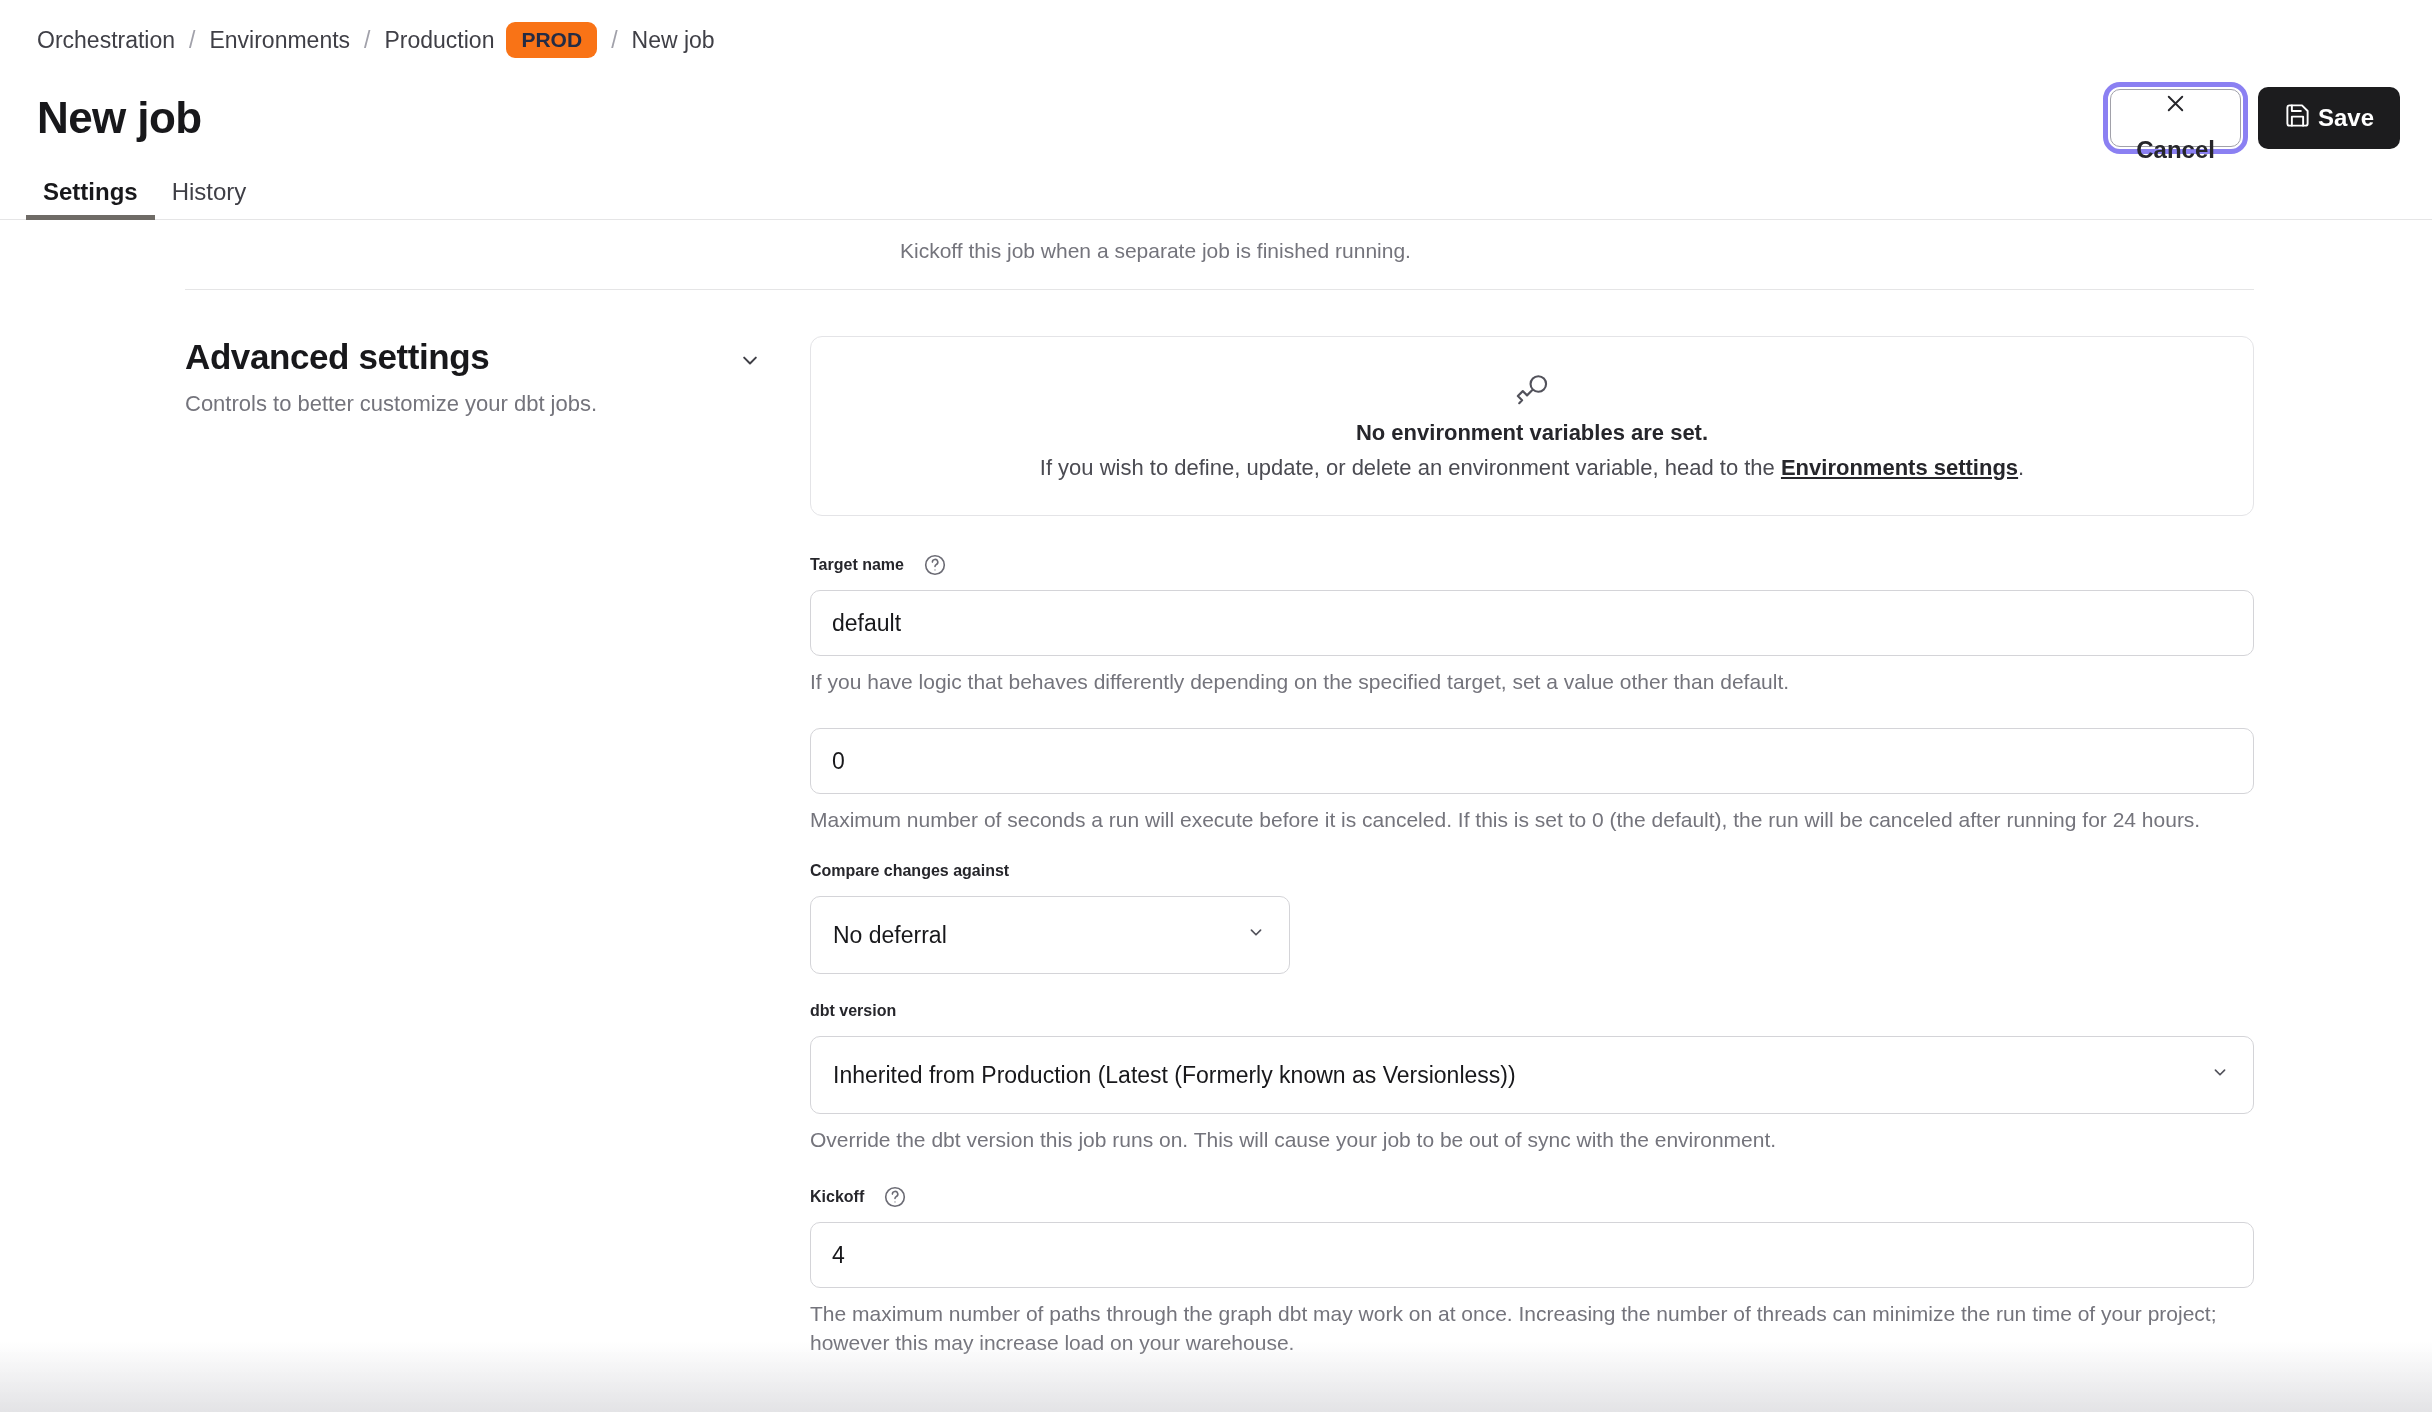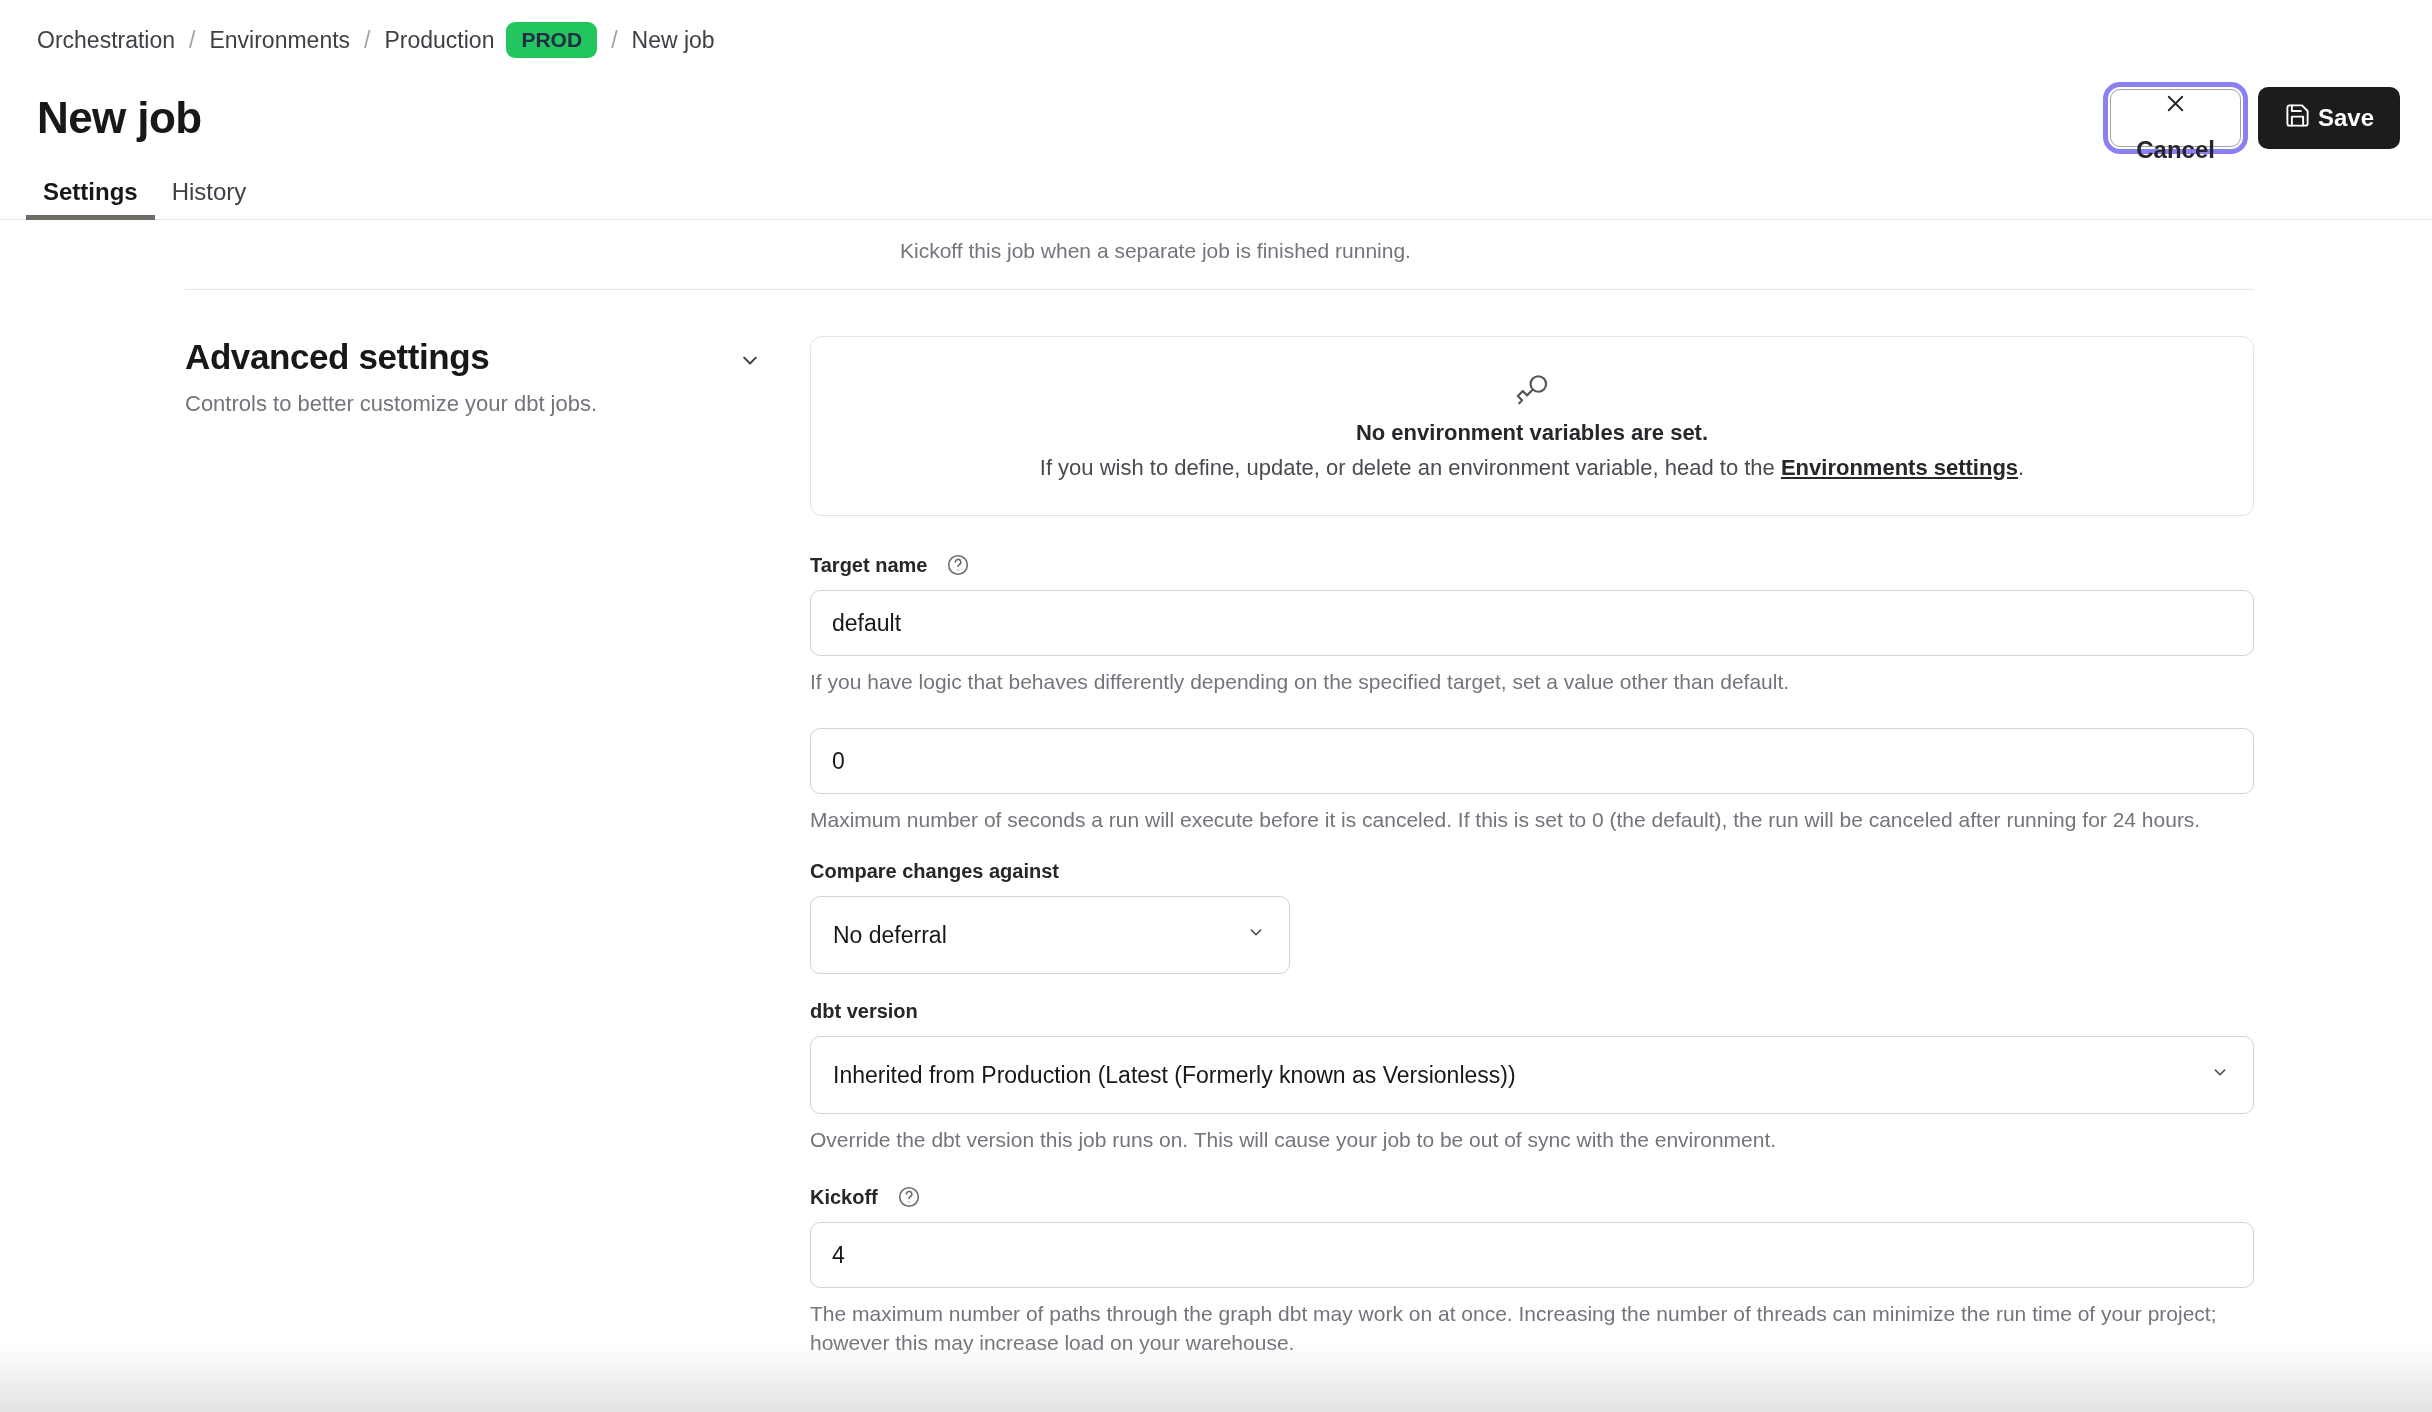--- a/index.html
+++ b/index.html
@@ -17,21 +17,21 @@
   .topbar { padding-top: 22px; }
 
   .breadcrumb {
     display: flex; align-items: center; gap: 14px;
     padding-left: 37px;
     font-size: 23px; color: #3f3f46;
   }
   .crumb { color: #3f3f46; text-decoration: none; cursor: pointer; }
   .crumb-sep { color: #a1a1aa; }
   .env-badge {
-    background: #22c55e; color: #232c45;
+    background: #f97316; color: #232c45;
     font-weight: 700; font-size: 21px;
     padding: 6px 15px; border-radius: 9px;
     margin-left: -2px;
   }
 
   .title-row {
     display: flex; align-items: center; justify-content: space-between;
     padding: 24px 32px 0 37px;
   }
   .page-title {
@@ -101,21 +101,21 @@
   .env-box {
     height: 180px; border: 1px solid #e4e4e7; border-radius: 12px;
     display: flex; flex-direction: column; align-items: center; justify-content: center;
   }
   .env-title { margin-top: 10px; font-size: 22px; font-weight: 600; color: #26262b; }
   .env-text { margin-top: 9px; font-size: 22px; color: #4b4b52; }
   .env-link { font-weight: 700; color: #26262b; text-decoration: underline; cursor: pointer; }
 
   .field-label {
     display: flex; align-items: center; gap: 19px;
-    font-size: 20px; font-weight: 600; color: #26262b;
+    font-size: 16px; font-weight: 600; color: #26262b;
     margin-bottom: 12px; line-height: 26px;
   }
   .help-icon { line-height: 0; cursor: pointer; }
   .text-input {
     display: block; width: 100%; height: 66px;
     border: 1px solid #d4d4d8; border-radius: 10px;
     padding: 0 21px; font-size: 23px; color: #18181b; background: #fff;
     outline: none;
   }
   .select-box {

